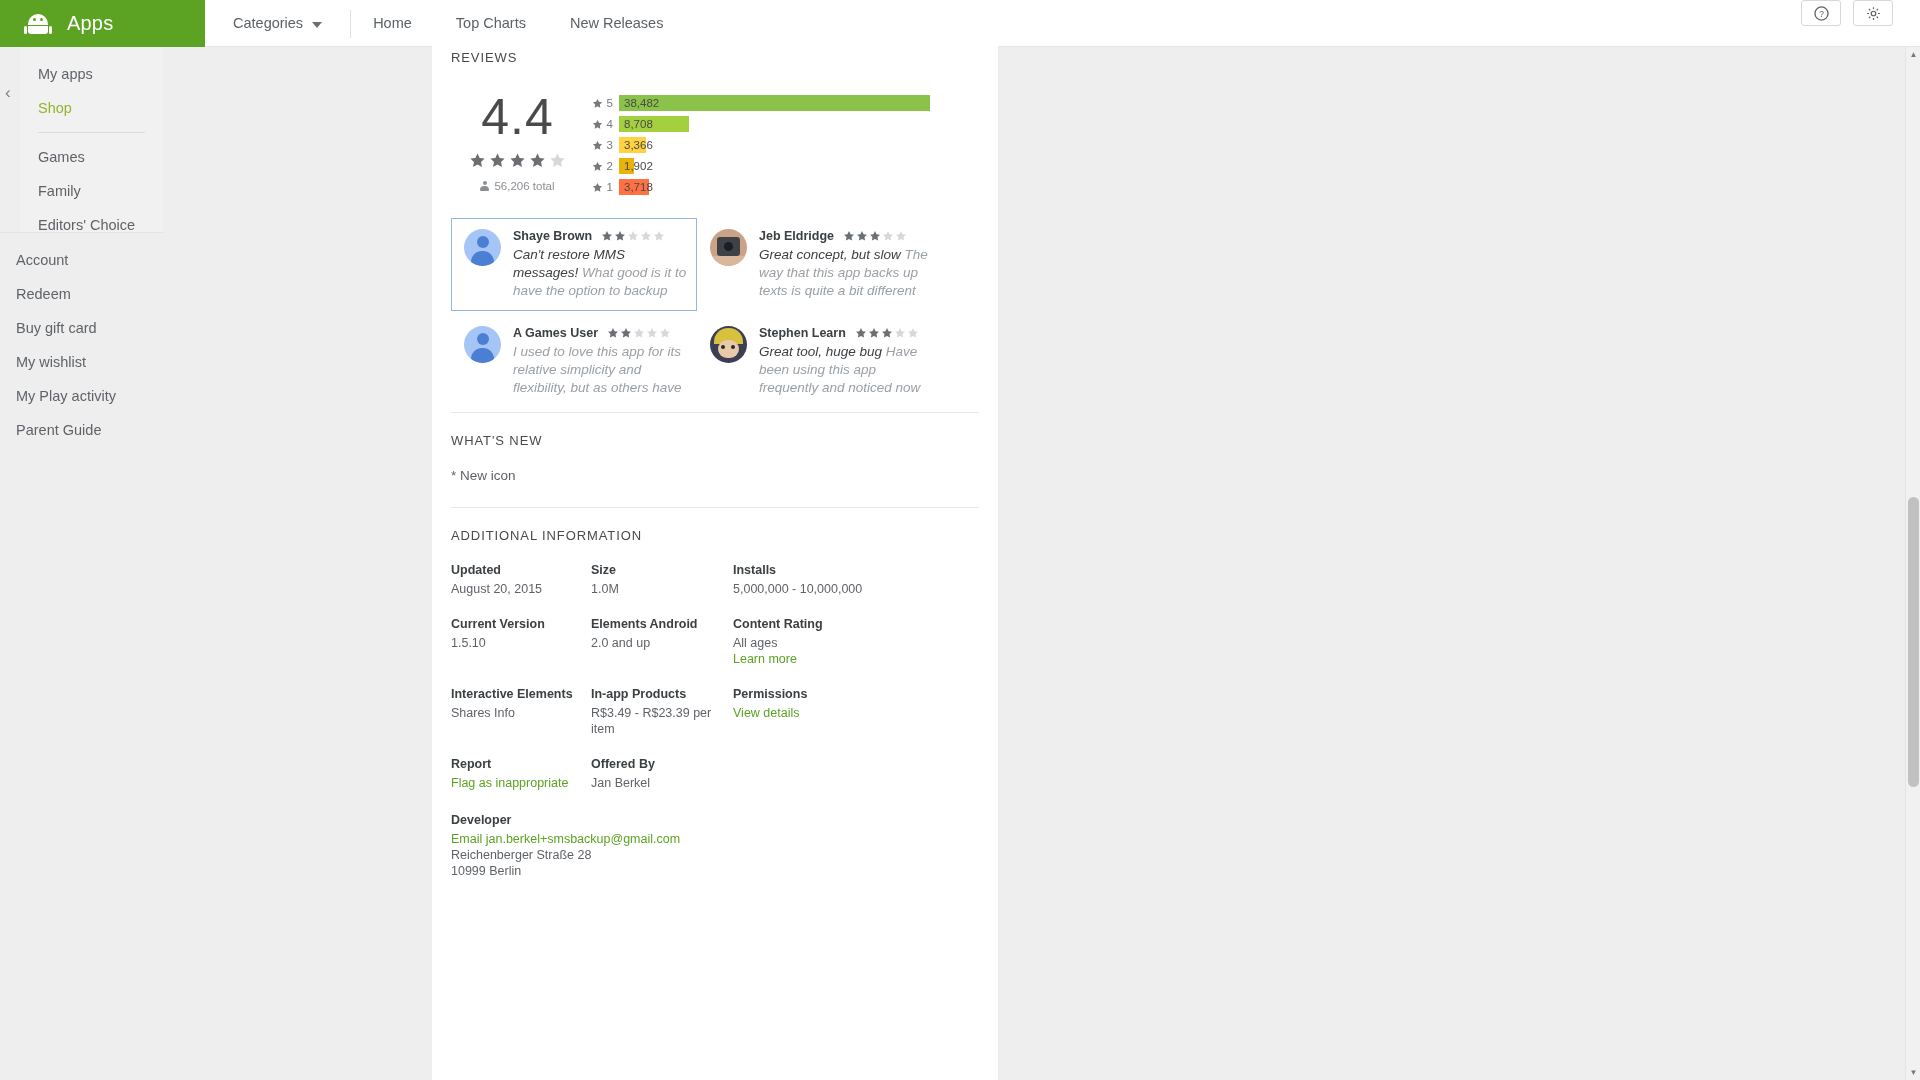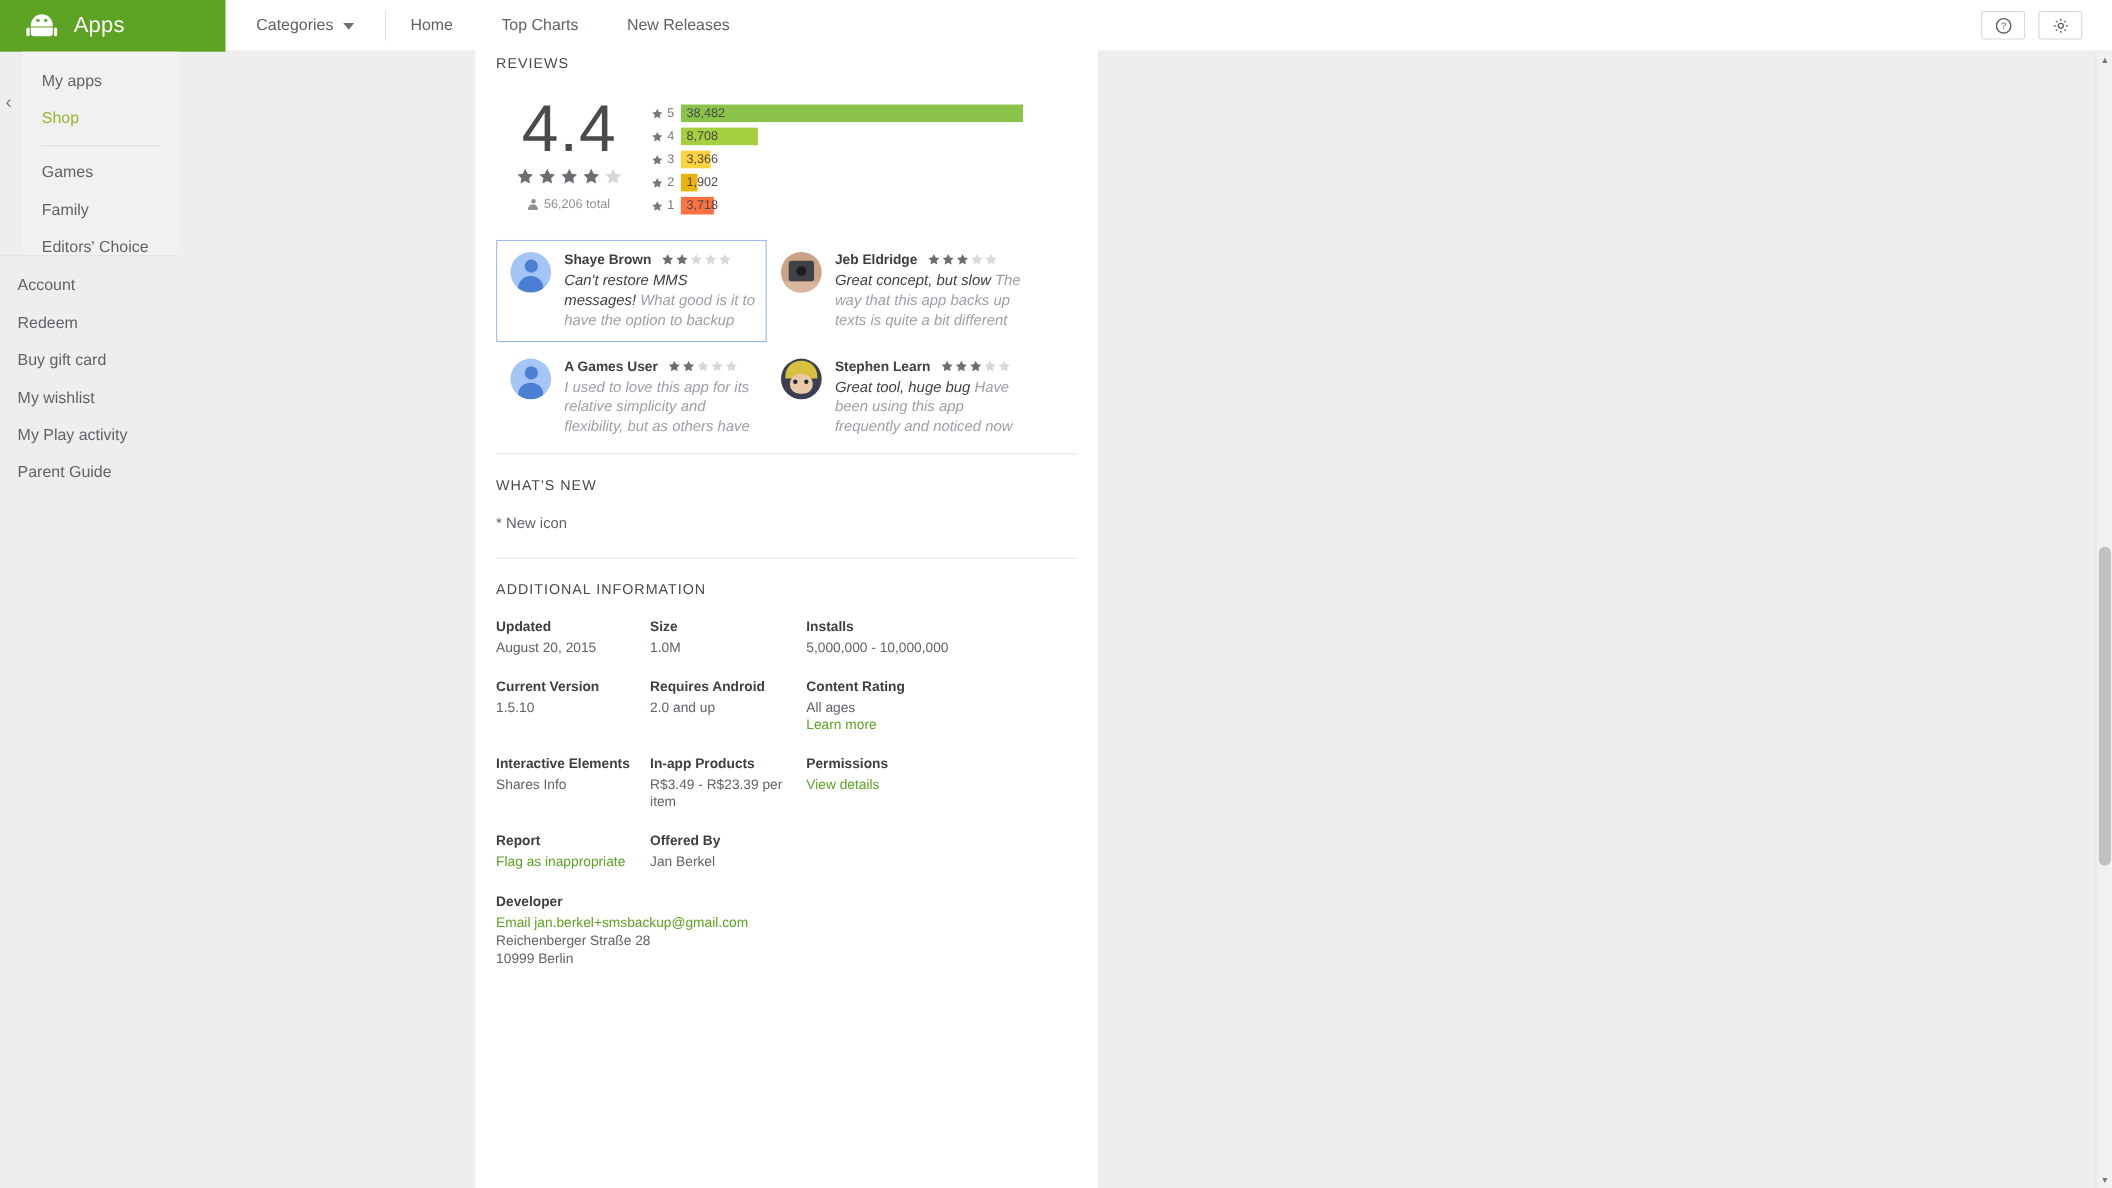--- a/index.html
+++ b/index.html
@@ -7,21 +7,21 @@
     width: 1920px; height: 1080px;
     font-family: "Liberation Sans", sans-serif;
     background: #eeeeee;
     overflow: hidden;
   }
   .page { position: relative; width: 1920px; height: 1080px; }
 
   
   .topbar {
     position: absolute; top: 0; left: 0; width: 1920px; height: 47px;
-    background: #ffffff; display: flex; align-items: center;
+    background: #ffffff; display: flex; align-items: flex-start;
     border-bottom: 1px solid #e5e5e5;
   }
   .brand {
     width: 205px; height: 47px; background: #5ca323;
     display: flex; align-items: center; gap: 17px; padding-left: 26px;
     flex: 0 0 auto;
   }
   .android-icon { width: 24px; height: 20px; position: relative; flex: 0 0 auto; }
   .android-icon .head {
     position: absolute; left: 2px; top: 0; width: 20px; height: 11px;
@@ -107,21 +107,21 @@
   }
 
   
   .reviews-wrap { padding: 19px 0 0 19px; }
   .ratings-row { display: flex; margin-top: 22px; }
   .score-block {
     width: 133px; display: flex; flex-direction: column;
     align-items: center; padding-top: 2px;
   }
   .score-num {
-    font-size: 60px; color: #4a4a4a; font-weight: 300;
+    font-size: 50px; color: #4a4a4a; font-weight: 300;
     line-height: 56px; letter-spacing: 1px;
   }
   .score-stars { margin-top: 7px; display: flex; gap: 3px; }
   .score-total {
     margin-top: 11px; font-size: 11.5px; color: #8b8f93;
     display: flex; align-items: center; gap: 5px;
   }
   .person-glyph {
     width: 9px; height: 10px; position: relative; display: inline-block;
   }
@@ -556,21 +556,21 @@
           </div>
           <div>
             <div class="info-label">Installs</div>
             <div class="info-value">5,000,000 - 10,000,000</div>
           </div>
           <div>
             <div class="info-label">Current Version</div>
             <div class="info-value">1.5.10</div>
           </div>
           <div>
-            <div class="info-label">Requires Android</div>
+            <div class="info-label">Elements Android</div>
             <div class="info-value">2.0 and up</div>
           </div>
           <div>
             <div class="info-label">Content Rating</div>
             <div class="info-value">All ages<a class="info-link">Learn more</a></div>
           </div>
           <div>
             <div class="info-label">Interactive Elements</div>
             <div class="info-value">Shares Info</div>
           </div>

